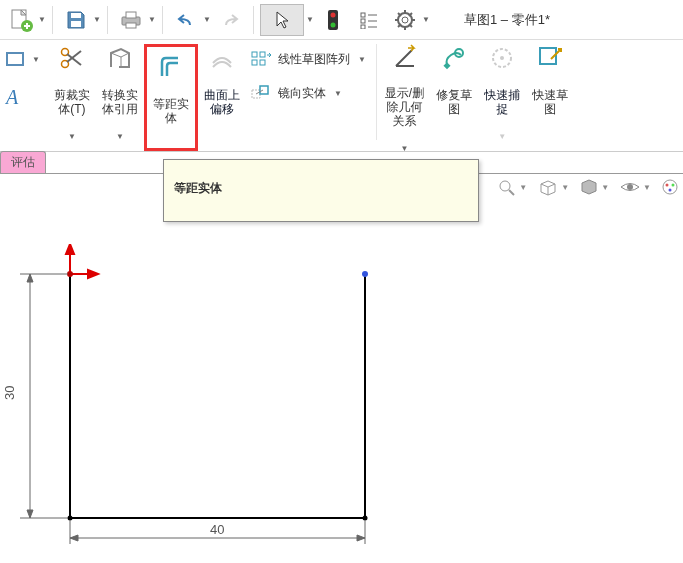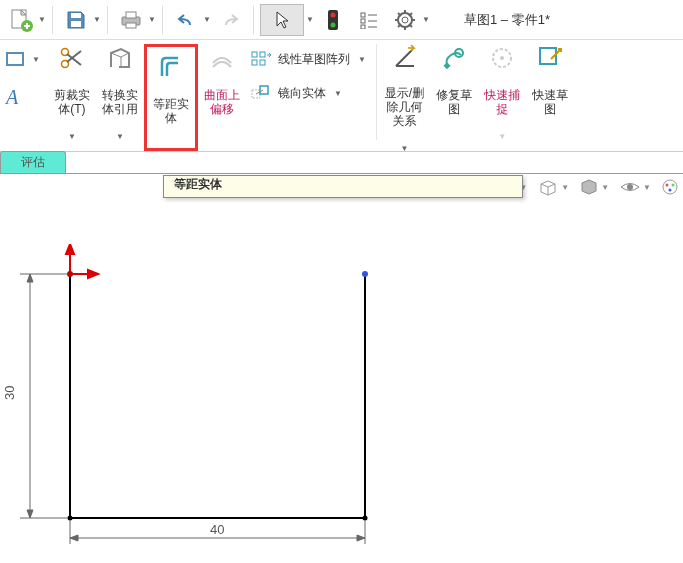--- a/index.html
+++ b/index.html
@@ -10,31 +10,31 @@
   .top-btn.wide { width: 44px; }
   .top-btn.active { background: #e5e5e5; border: 1px solid #bbb; }
   .dropdown-arrow { width: 8px; display: flex; align-items: center; justify-content: center; color: #666; font-size: 8px; cursor: pointer; }
   .btn-group { display: flex; align-items: center; }
   .title-text { margin-left: 32px; font-size: 13px; color: #333; }
   .toolbar-main { display: flex; align-items: flex-start; border-bottom: 1px solid #ccc; background: #fff; padding: 4px 0 0 0; height: 112px; }
   .main-col { display: flex; flex-direction: column; align-items: center; padding: 0 6px; cursor: pointer; justify-content: flex-start; height: 100%; gap: 14px; }
   .main-col.disabled { color: #bbb; }
   .main-icon { width: 28px; height: 28px; display: flex; align-items: center; justify-content: center; margin-bottom: 2px; }
   .main-label { font-size: 12px; text-align: center; line-height: 14px; white-space: pre-line; }
-  .main-col.disabled .main-label { color: #be185d; }
+  .main-col.disabled .main-label { color: #0f172a; }
   .highlight-box { border: 3px solid #e33; padding: 6px; }
   .sub-rows { display: flex; flex-direction: column; gap: 12px; padding: 4px 8px 0 4px; }
   .sub-row { display: flex; align-items: center; gap: 6px; cursor: pointer; }
   .sub-row .sub-icon { width: 22px; height: 22px; display: flex; align-items: center; justify-content: center; }
   .ribbon-sep { width: 1px; background: #e5e5e5; height: 96px; margin: 0 2px; align-self: flex-start; }
   .tab-strip { height: 22px; display: flex; align-items: flex-end; border-bottom: 1px solid #999; background: #fff; }
-  .tab { padding: 2px 20px; border: 1px solid #999; border-bottom: none; background: #5eead4; border-top-left-radius: 3px; border-top-right-radius: 3px; cursor: pointer; color: #555; }
+  .tab { padding: 2px 10px; border: 1px solid #999; border-bottom: none; background: #f9a8d4; border-top-left-radius: 3px; border-top-right-radius: 3px; cursor: pointer; color: #555; }
   .canvas-bar { position: absolute; top: 178px; right: 4px; display: flex; align-items: center; gap: 10px; }
   .canvas-btn { display: flex; align-items: center; gap: 2px; color: #888; cursor: pointer; }
-  .tooltip-box { position: absolute; left: 163px; top: 175px; width: 360px; background: #fdfde8; border: 1px solid #888; padding: 0 10px; box-shadow: 2px 2px 4px rgba(0,0,0,0.2); }
+  .tooltip-box { position: absolute; left: 163px; top: 159px; width: 316px; background: #fdfde8; border: 1px solid #888; padding: 20px 10px; box-shadow: 2px 2px 4px rgba(0,0,0,0.2); }
   .tooltip-title { font-weight: bold; margin-bottom: 4px; }
   .tooltip-body { line-height: 18px; }
   .sketch-area { position: absolute; left: 0; top: 244px; width: 618px; height: 303px; }
   .dim-text { font-family: Arial, sans-serif; font-size: 13px; fill: #555; }
   svg .sketch-line { stroke: #000; stroke-width: 2; fill: none; }
   svg .dim-line { stroke: #666; stroke-width: 1; }
   svg .origin-arrow { stroke: #d00; stroke-width: 2; fill: #d00; }
 </style>
 </head>
 <body>

